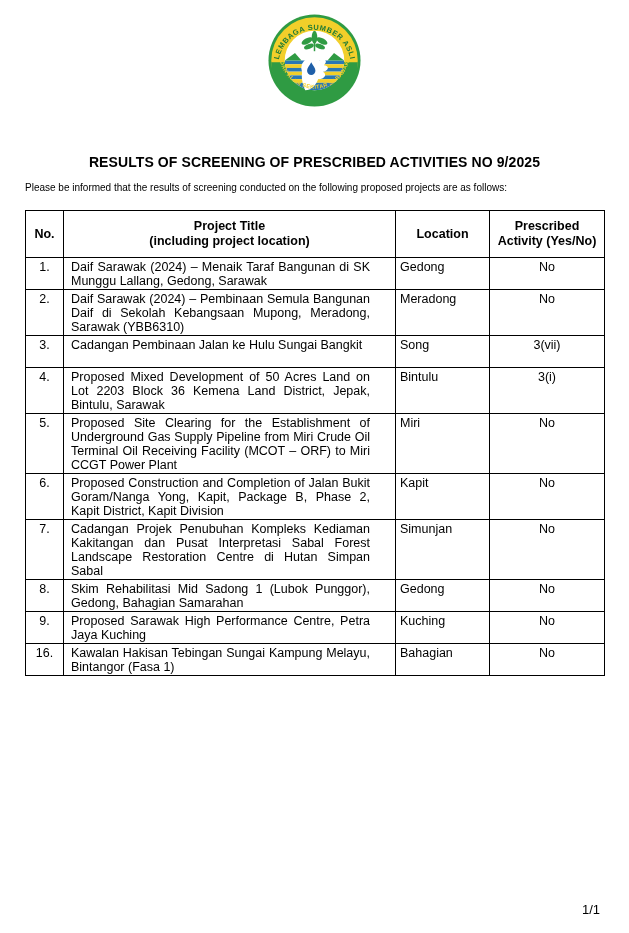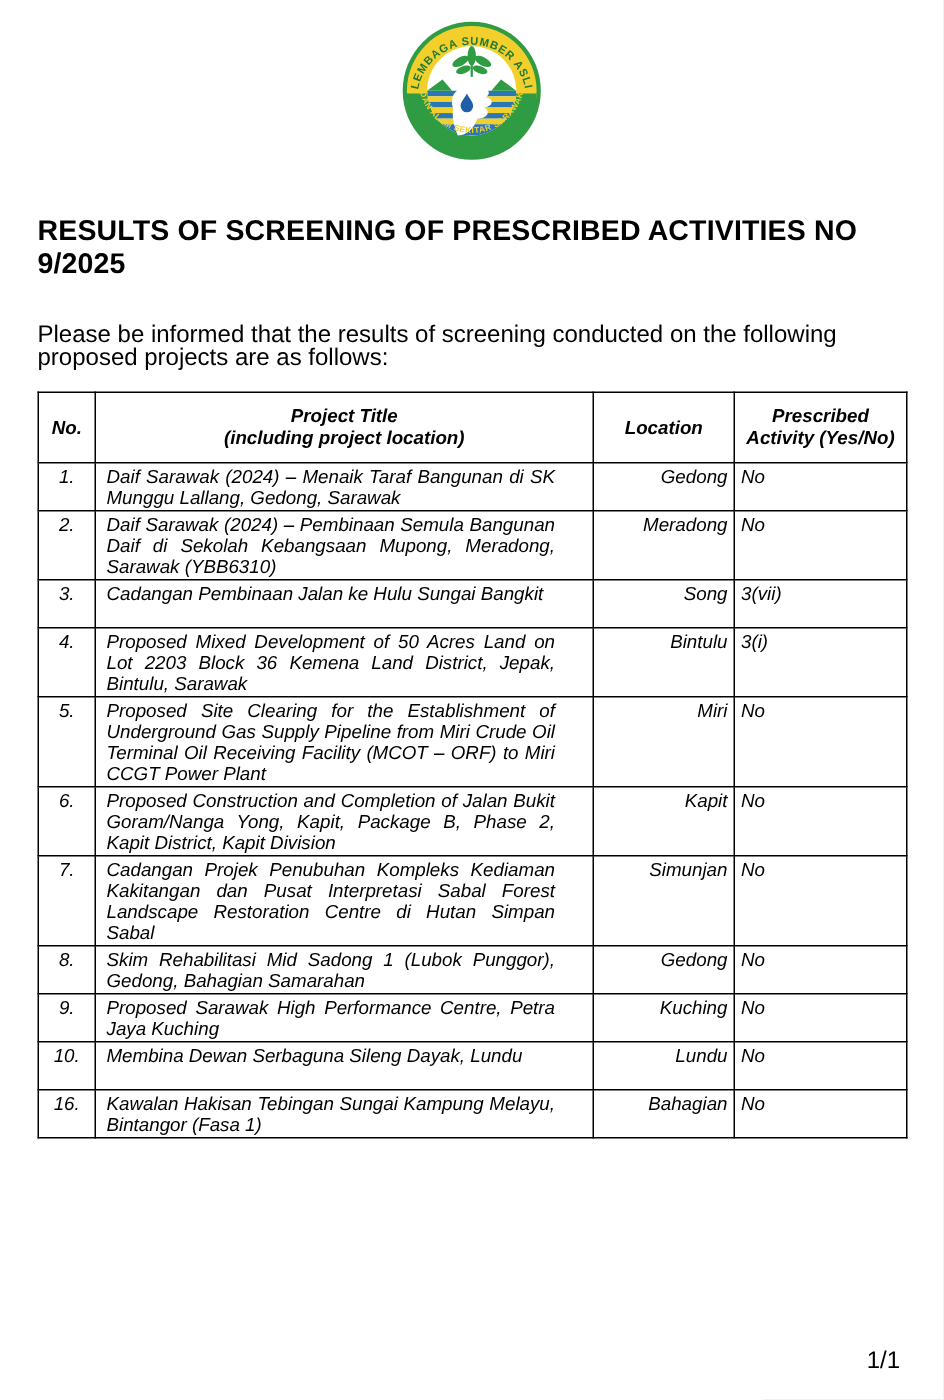--- a/index.html
+++ b/index.html
@@ -10,36 +10,36 @@
     font-family: "Liberation Sans", sans-serif;
     color: #000;
     position: relative;
     box-sizing: border-box;
     padding: 14px 25px 0 25px;
     overflow: hidden;
   }
   .logo-wrap { display: flex; justify-content: center; height: 93px; }
   .logo { width: 93px; height: 93px; }
   .doc-title {
-    font-size: 19px;
+    text-align: center;
+    font-size: 14px;
     font-weight: bold;
-    margin: 37px 0 0 0;
+    margin: 47px 0 0 0;
     letter-spacing: 0.1px;
   }
   .intro {
-    font-size: 16px;
+    font-size: 10px;
     line-height: 15px;
-    margin: 28px 0 0 0;
+    margin: 10px 0 0 0;
   }
   table.results {
     border-collapse: collapse;
     table-layout: fixed;
     width: 579px;
     margin-top: 15px;
-    font-style: italic;
   }
   .results th, .results td {
     border: 1.5px solid #000;
     font-size: 12.5px;
     box-sizing: border-box;
   }
   .results th {
     font-weight: bold;
     text-align: center;
     vertical-align: middle;
@@ -48,27 +48,27 @@
     padding: 8px 3px;
   }
   .results td {
     vertical-align: top;
     line-height: 14px;
     padding: 2px 4px 1px 4px;
   }
   td.c-no { text-align: center; }
   td.c-project { text-align: justify; padding-left: 7px; padding-right: 25px; }
   td.c-project .proj-text { min-height: 28px; }
-  td.c-loc { text-align: right; }
-  td.c-act { }
+  td.c-loc { text-align: left; }
+  td.c-act { text-align: center; }
   .page-number {
     position: absolute;
     right: 29px;
     bottom: 16px;
-    font-size: 16px;
+    font-size: 13px;
   }
 </style>
 </head>
 <body>
 
 <div class="page">
 
   <div class="logo-wrap">
     <svg class="logo" viewBox="0 0 100 100">
       <defs>
@@ -220,28 +220,20 @@
 
     <tr>
       <td class="c-no">9.</td>
       <td class="c-project">
             <div class="proj-text">Proposed Sarawak High Performance Centre, Petra Jaya Kuching</div>
           </td>
       <td class="c-loc">Kuching</td>
       <td class="c-act">No</td>
     </tr>
 
-    <tr>
-      <td class="c-no">10.</td>
-      <td class="c-project">
-            <div class="proj-text">Membina Dewan Serbaguna Sileng Dayak, Lundu</div>
-          </td>
-      <td class="c-loc">Lundu</td>
-      <td class="c-act">No</td>
-    </tr>
 
 
 
 
 
 
     <tr>
       <td class="c-no">16.</td>
       <td class="c-project">
             <div class="proj-text">Kawalan Hakisan Tebingan Sungai Kampung Melayu, Bintangor (Fasa 1)</div>

